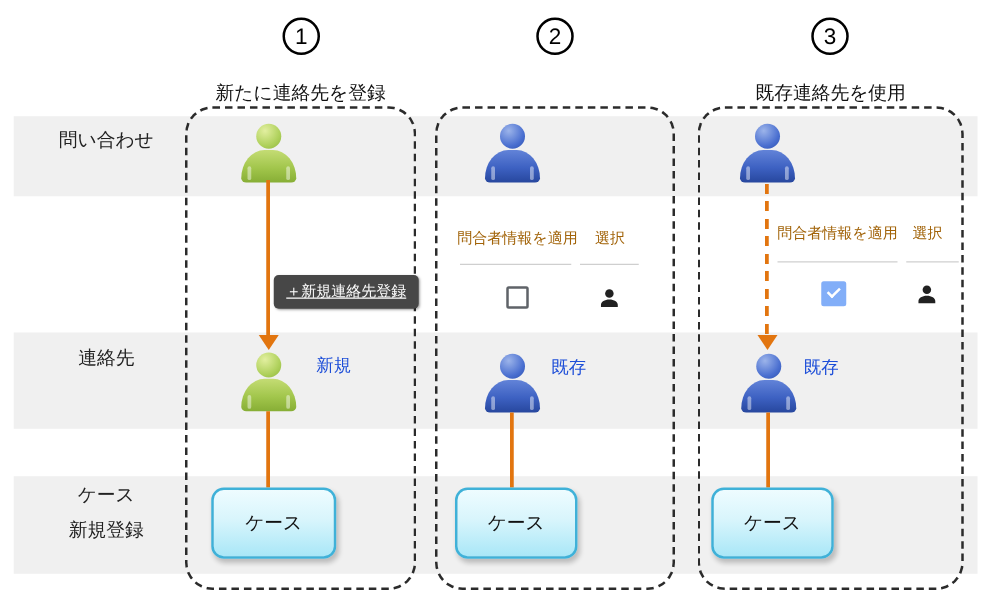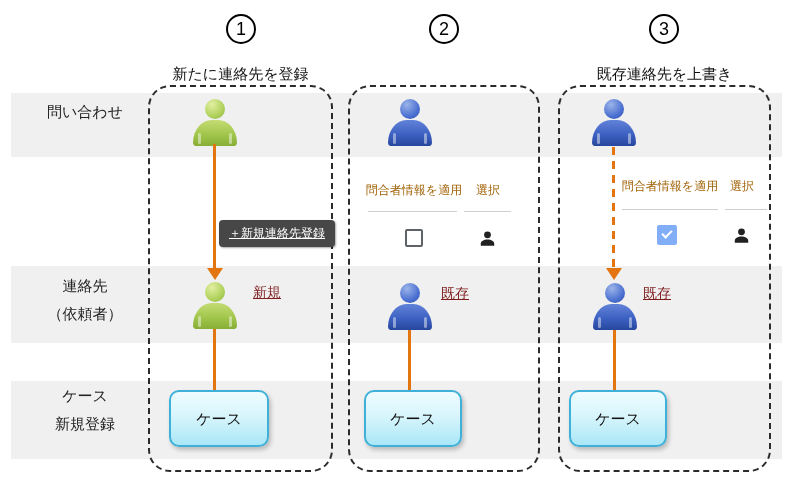--- a/index.html
+++ b/index.html
@@ -36,21 +36,21 @@
   .person.blue .head{background:radial-gradient(circle at 35% 28%,#9cb4ea,#4a6fd0 62%,#2b4fae);}
   .person.blue .body{background:linear-gradient(180deg,#6283d8,#3d61c2 55%,#27479e);}
   
   .vline{position:absolute;width:3px;background:#e2750f;}
   .vline-dashed{position:absolute;width:3px;background:repeating-linear-gradient(to bottom,#e2750f 0 8px,transparent 8px 14px);}
   .arrowhead{position:absolute;width:0;height:0;border-left:8px solid transparent;border-right:8px solid transparent;border-top:12px solid #e2750f;}
   
   .darkbtn{position:absolute;background:#474747;color:#fff;font-size:12px;border:none;border-radius:4px;
     height:27px;padding:0 10px;line-height:27px;white-space:nowrap;box-shadow:1px 1px 2px rgba(0,0,0,0.35);cursor:pointer;}
   
-  .statelabel{position:absolute;font-size:14px;color:#7f1d1d;white-space:nowrap;text-decoration:underline;}
+  .statelabel{position:absolute;font-size:14px;color:#1d4ed8;white-space:nowrap;}
   
   .mini-header{position:absolute;font-size:12px;color:#a16207;white-space:nowrap;text-align:center;}
   .mini-underline{position:absolute;height:0;border-bottom:1px solid #cfcfcf;}
   .checkbox{position:absolute;width:18px;height:18px;border:2px solid #5f6368;border-radius:2px;box-sizing:border-box;background:#fff;cursor:pointer;}
   .checkbox.checked{border-color:#82aef8;background:#82aef8;}
   .checkbox.checked::after{content:'';position:absolute;left:3px;top:3px;width:8px;height:4px;
     border-left:2px solid #fff;border-bottom:2px solid #fff;transform:rotate(-45deg);}
   .person-glyph{position:absolute;width:19px;height:19px;cursor:pointer;}
   .person-glyph svg{display:block;width:100%;height:100%;fill:#212121;}
   
@@ -63,30 +63,29 @@
 <body>
 
 <div class="canvas">
 
   <div class="band band1"></div>
   <div class="band band2"></div>
   <div class="band band3"></div>
 
   <div class="rail-label" style="top:103px;">問い合わせ</div>
   <div class="rail-label" style="top:277px;">連絡先</div>
-  <div class="rail-label" style="top:305px;">（依頼者）</div>
   <div class="rail-label" style="top:387px;">ケース</div>
   <div class="rail-label" style="top:415px;">新規登録</div>
 
   <div class="stepnum" style="left:226px;"><span>1</span></div>
   <div class="stepnum" style="left:429px;"><span>2</span></div>
   <div class="stepnum" style="left:649px;"><span>3</span></div>
 
   <div class="coltitle" style="left:148px;width:185px;">新たに連絡先を登録</div>
-  <div class="coltitle" style="left:558px;width:213px;">既存連絡先を上書き</div>
+  <div class="coltitle" style="left:558px;width:213px;">既存連絡先を使用</div>
 
   <div class="colbox col1">
     <div class="person green" style="left:43px;top:12px;">
       <span class="head"></span>
       <span class="body"></span>
     </div>
     <div class="vline" style="left:63px;top:57px;height:126px;"></div>
     <div class="arrowhead" style="left:57px;top:181px;"></div>
     <button class="darkbtn" style="left:69px;top:133px;text-decoration:underline;">＋新規連絡先登録</button>
     <div class="person green" style="left:43px;top:195px;">

